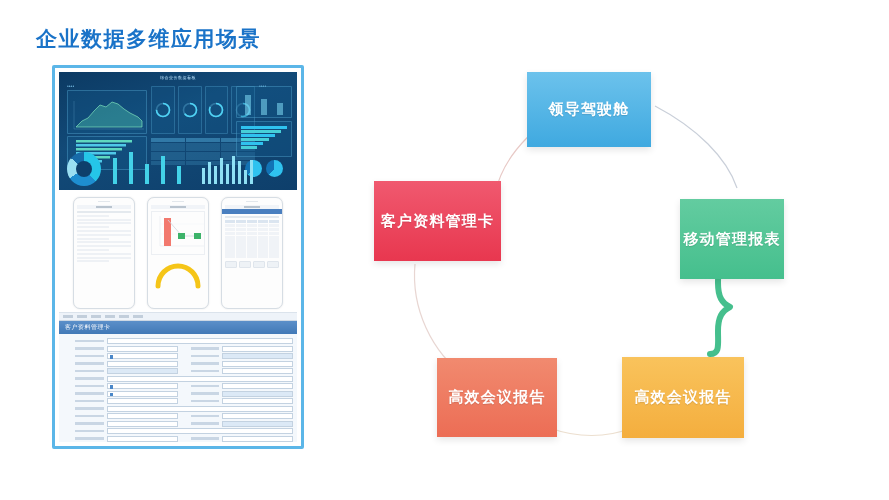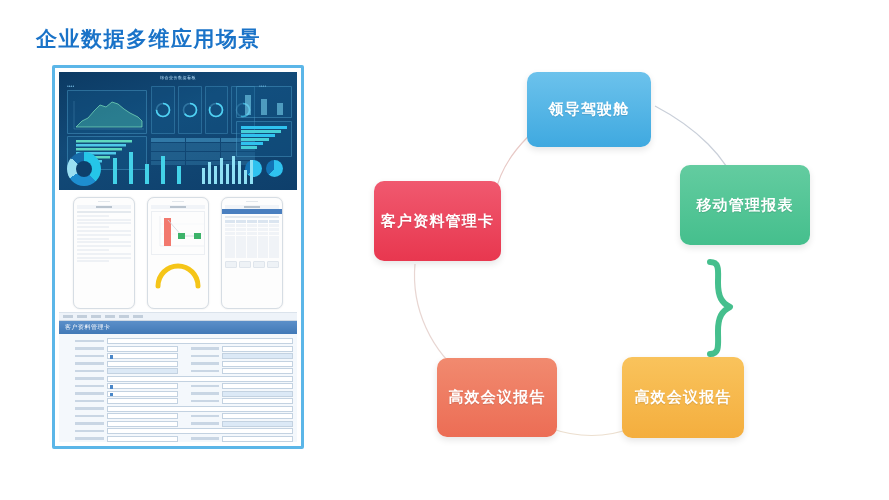--- a/index.html
+++ b/index.html
@@ -226,39 +226,39 @@
   
   .diagram {
     position: absolute;
     left: 345px; top: 46px;
     width: 520px; height: 410px;
   }
   .arcs { position: absolute; inset: 0; }
 
   .node {
     position: absolute;
-    border-radius: 10px;
+    border-radius: 0;
     display: flex;
     align-items: center;
     justify-content: center;
     color: #ffffff;
     font-size: 15px;
     font-weight: bold;
     letter-spacing: 1.2px;
     text-shadow: 0 1px 1px rgba(0,0,0,.12);
     box-shadow: 0 3px 7px rgba(0,0,0,.10);
     box-sizing: border-box;
     white-space: nowrap;
   }
   .n-leader {
     left: 182px; top: 26px; width: 124px; height: 75px;
     background: linear-gradient(180deg, #6cc2ec 0%, #3fa9e0 100%);
   }
   .n-mobile {
-    left: 335px; top: 119px; width: 130px; height: 80px;
+    left: 335px; top: 153px; width: 104px; height: 80px;
     background: linear-gradient(180deg, #63ccA0 0%, #45bf8d 100%);
   }
   .n-meeting {
     left: 277px; top: 311px; width: 122px; height: 81px;
     background: linear-gradient(180deg, #f9c35c 0%, #f4ae3e 100%);
     align-items: center;
   }
   .n-selfserve {
     left: 92px; top: 312px; width: 120px; height: 79px;
     background: linear-gradient(180deg, #f18a6f 0%, #ec6d55 100%);

